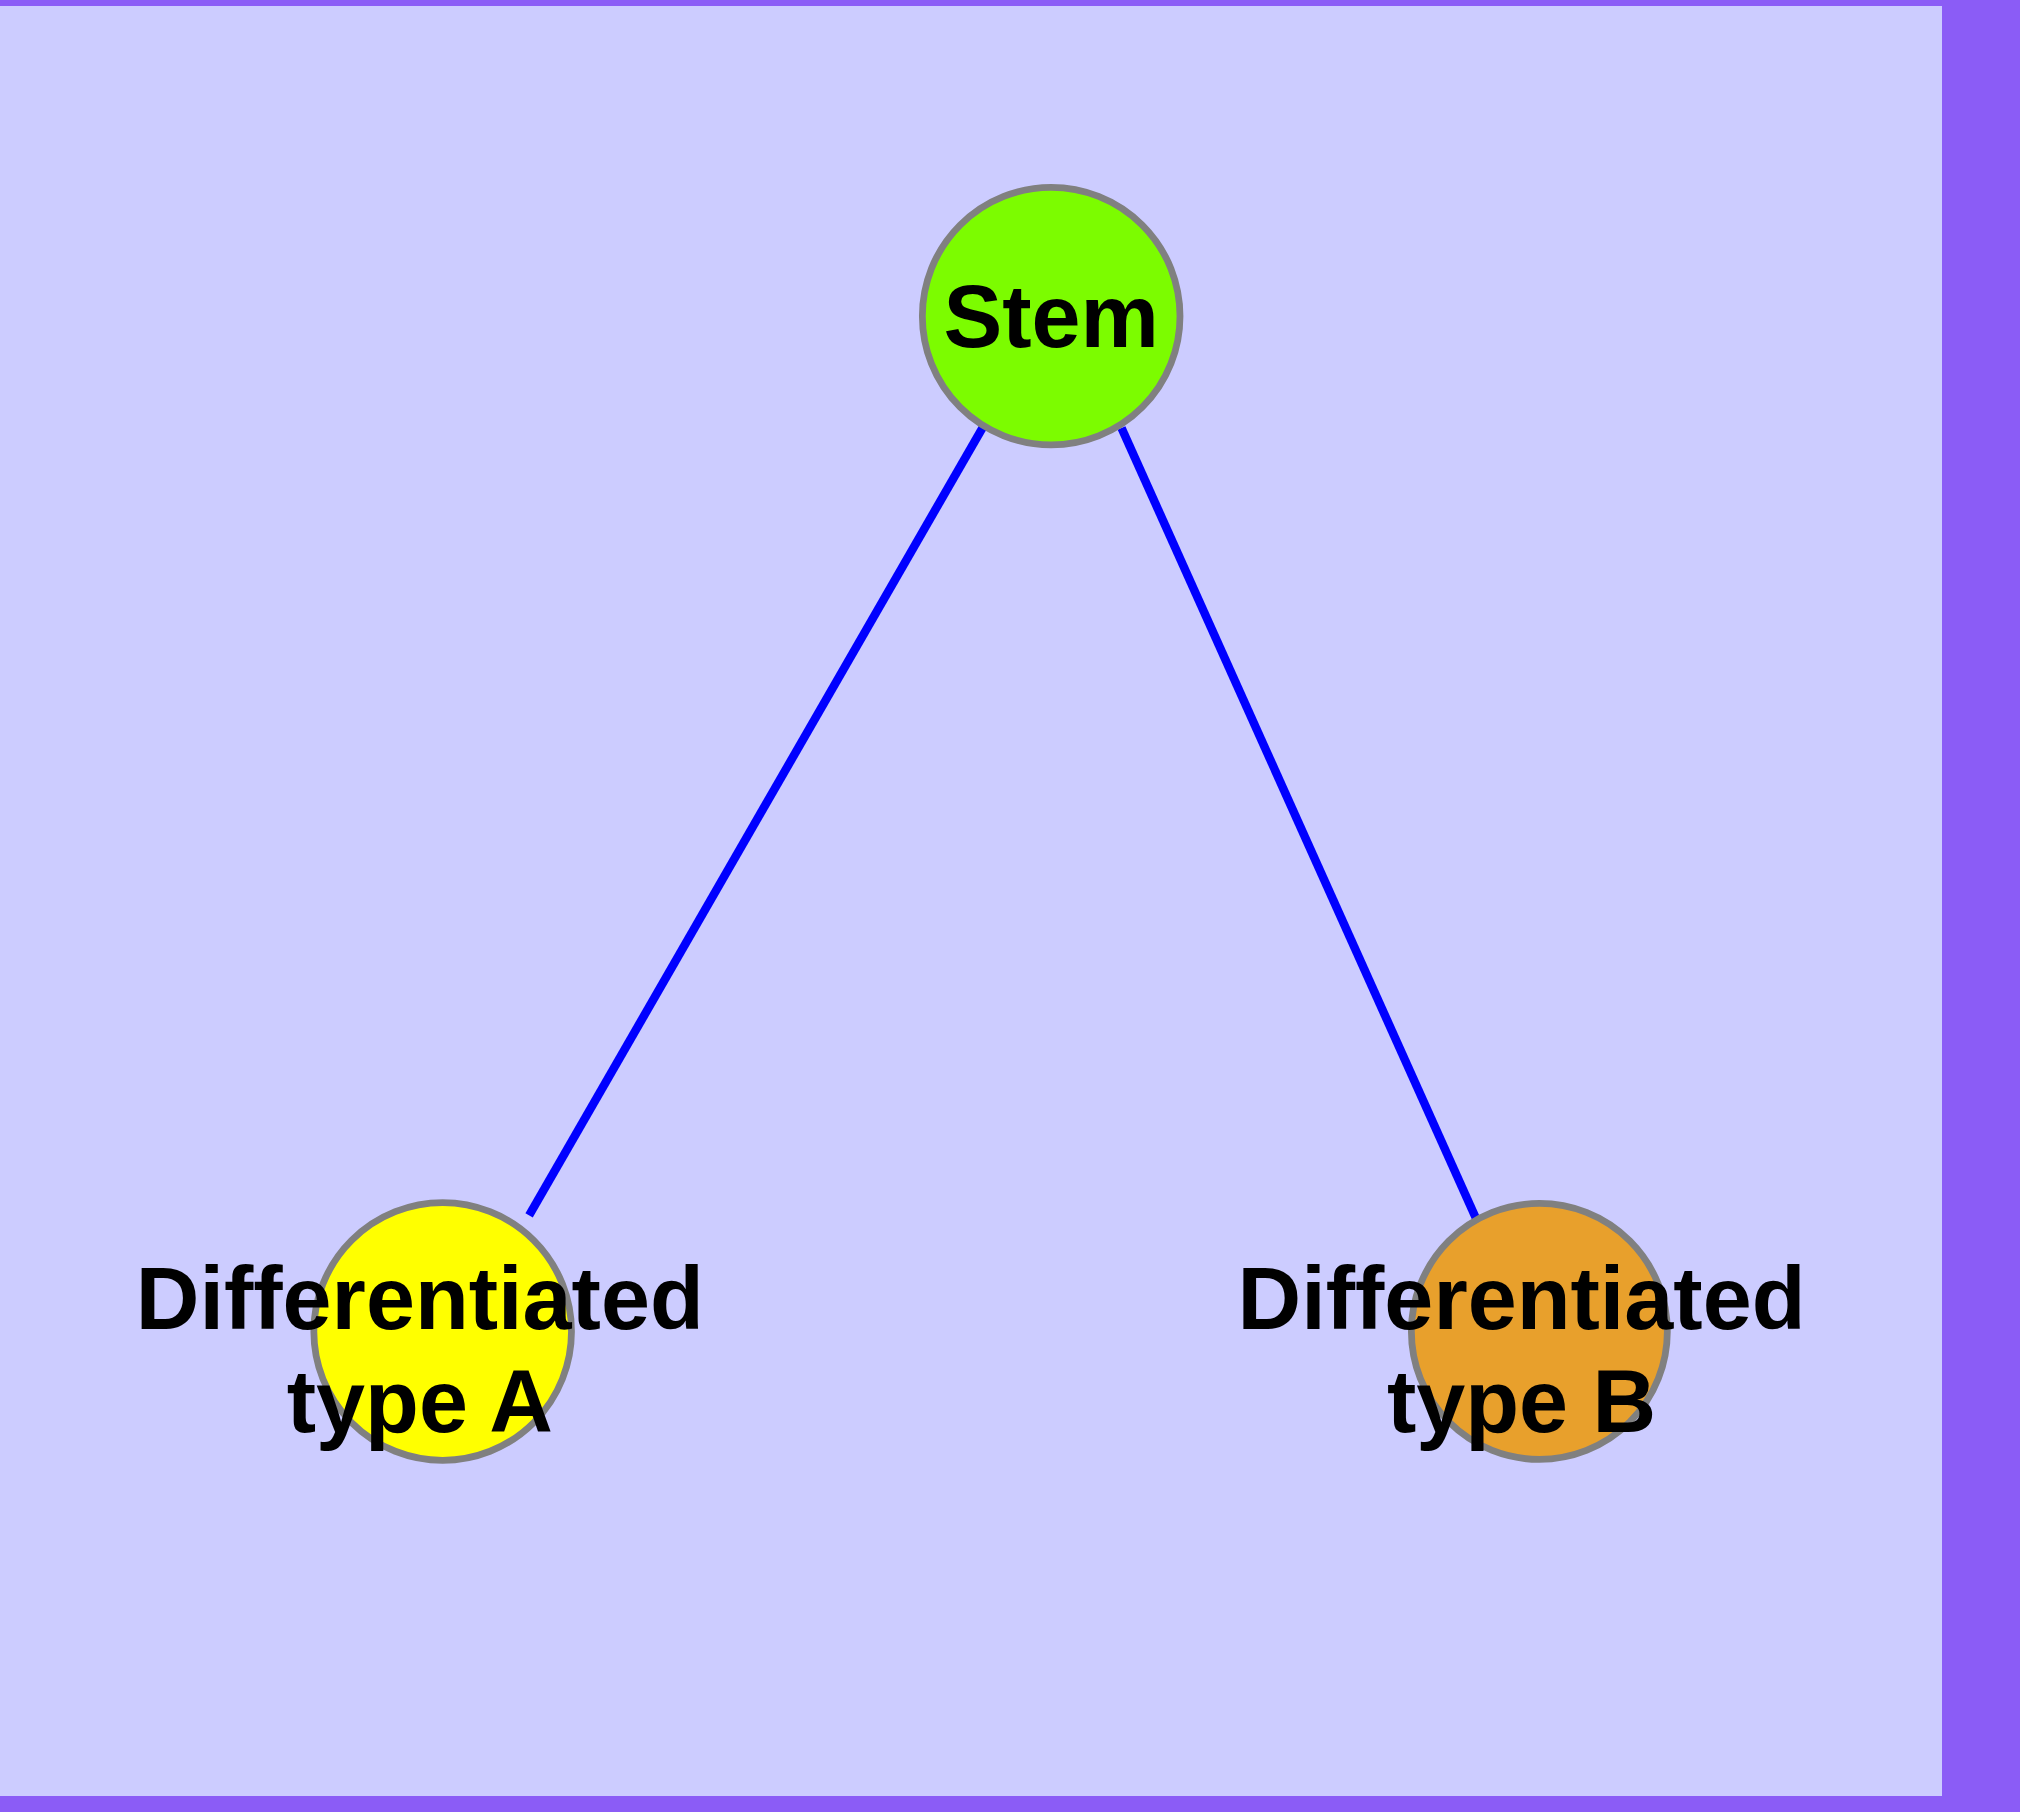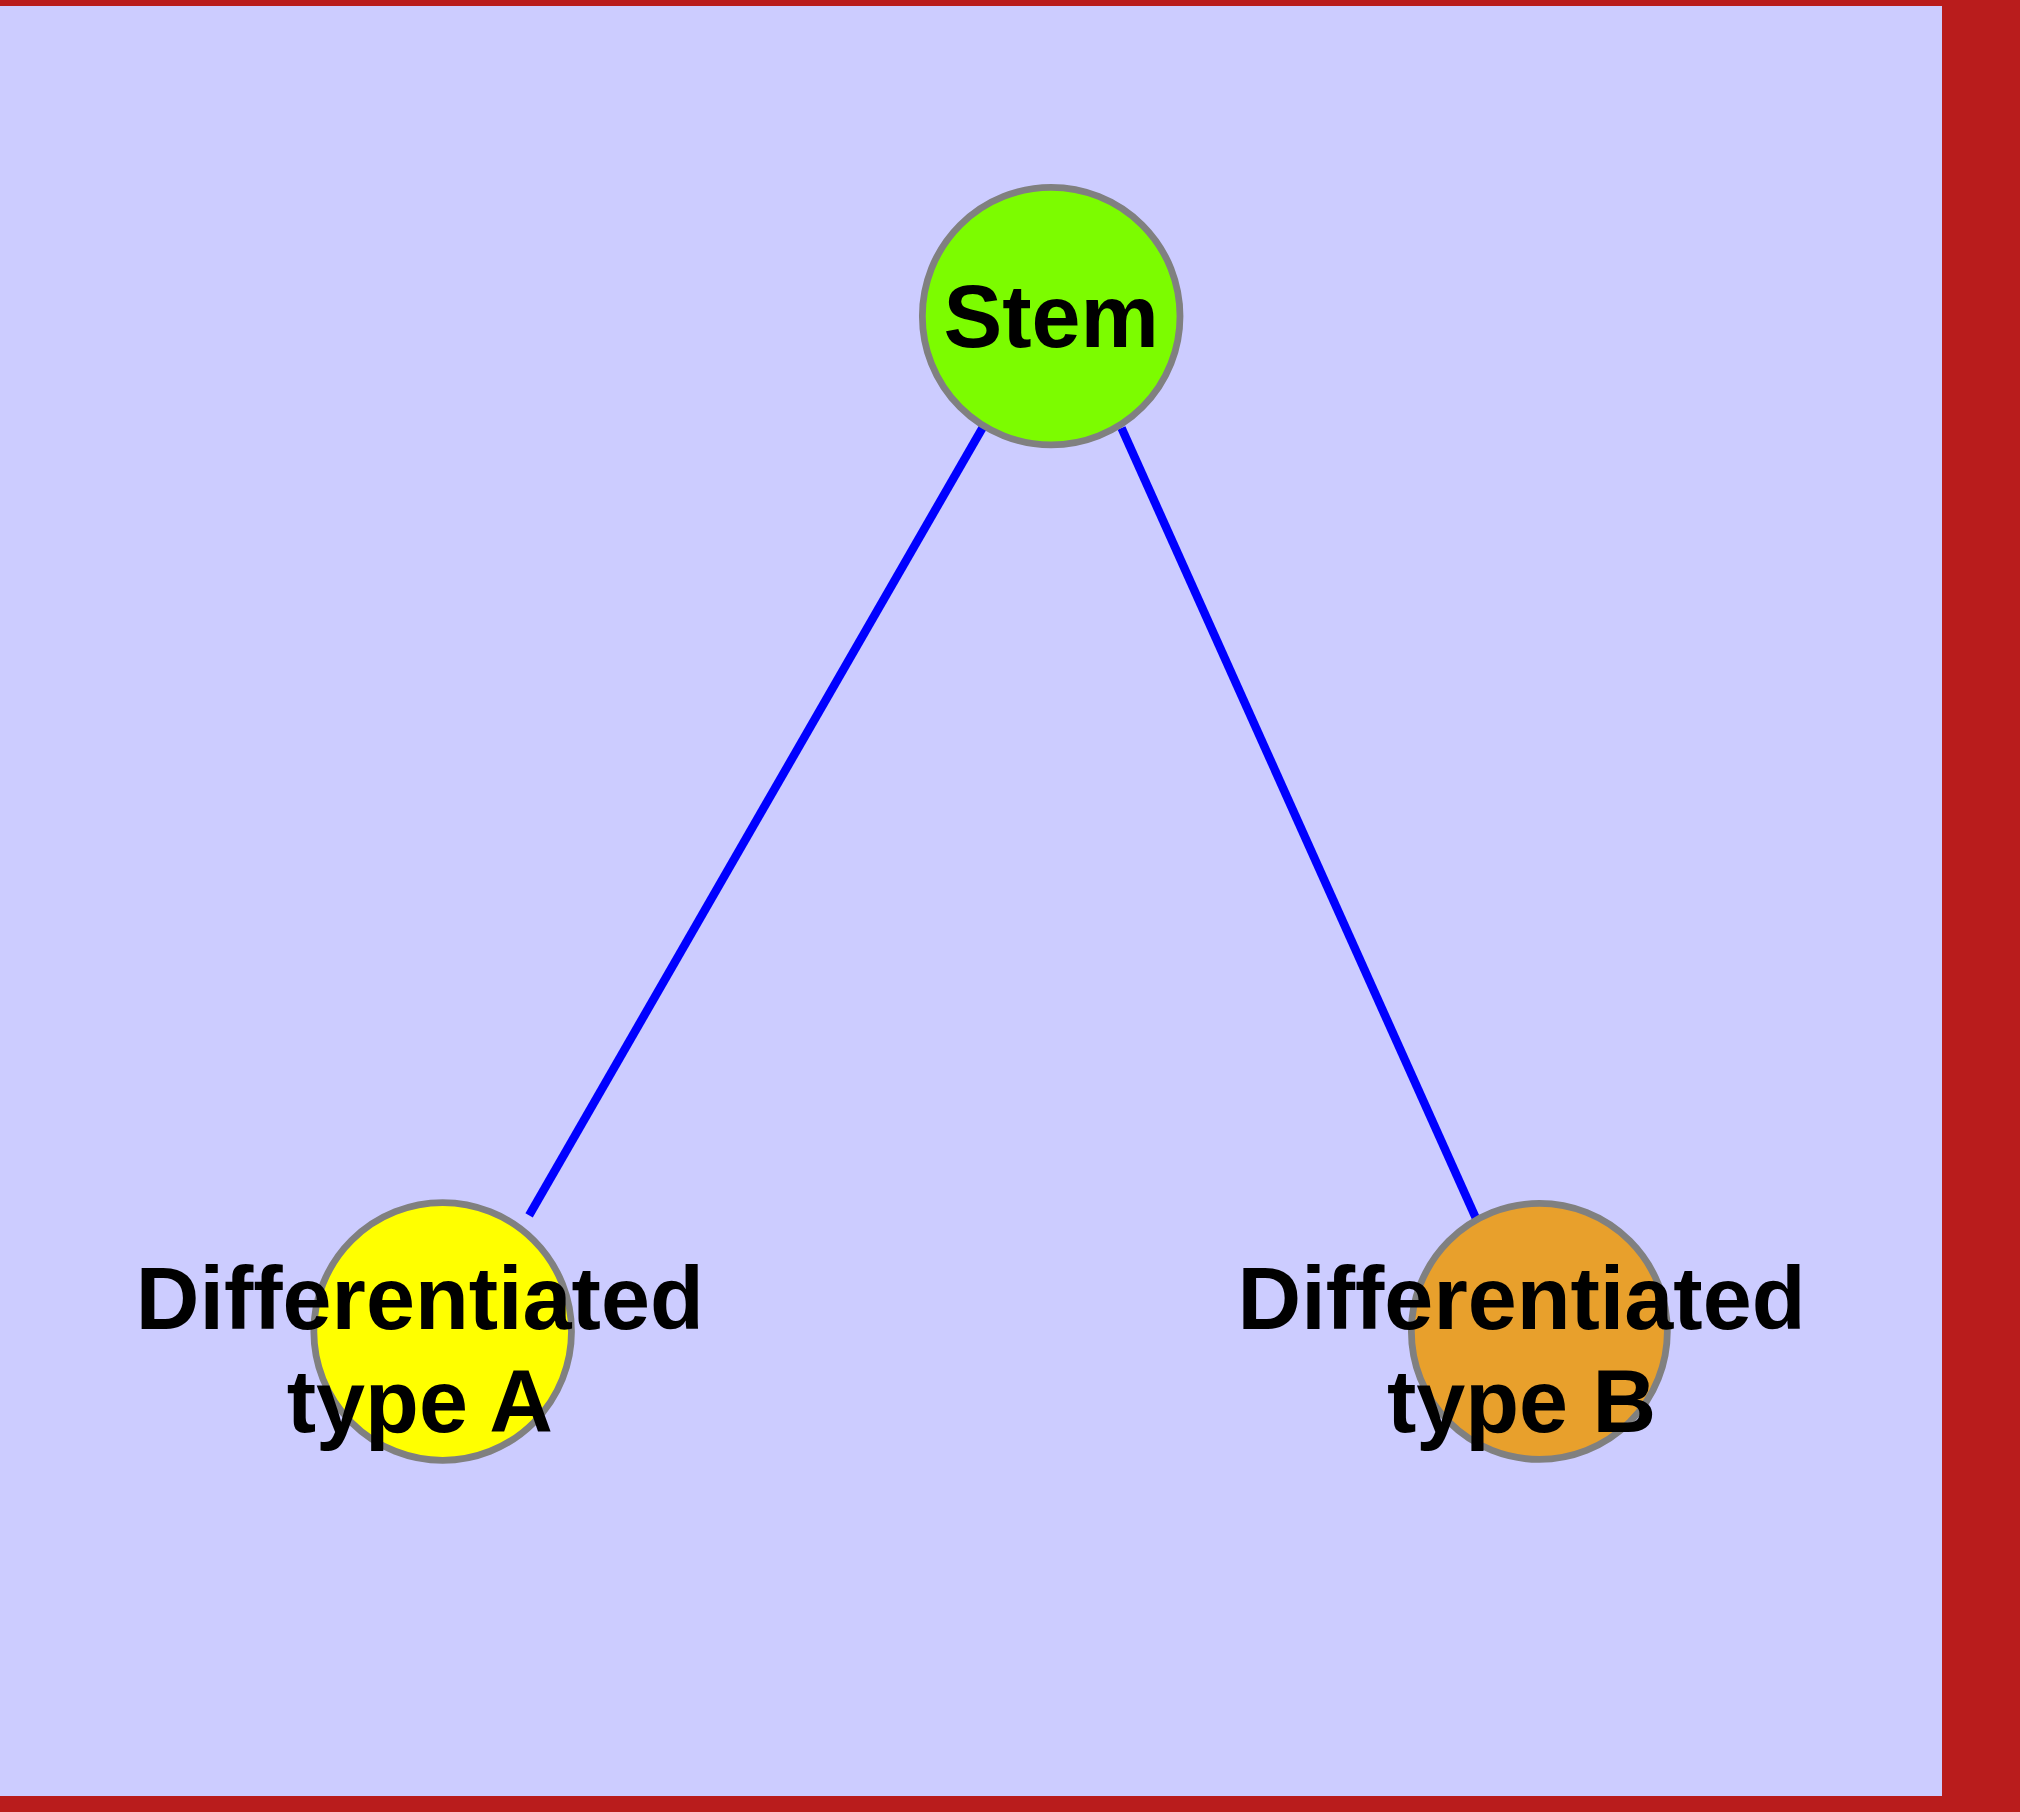--- a/index.html
+++ b/index.html
@@ -5,21 +5,21 @@
   html, body {
     margin: 0;
     padding: 0;
     background: #ffffff;
   }
   #canvas {
     position: relative;
     width: 2021px;
     height: 1812px;
     overflow: hidden;
-    background: #b91c1c;
+    background: #8b5cf6;
     font-family: "Liberation Sans", sans-serif;
   }
   #plot-bg {
     position: absolute;
     left: 0;
     top: 6px;
     width: 1942px;
     height: 1790px;
     background: #ccccff;
   }

